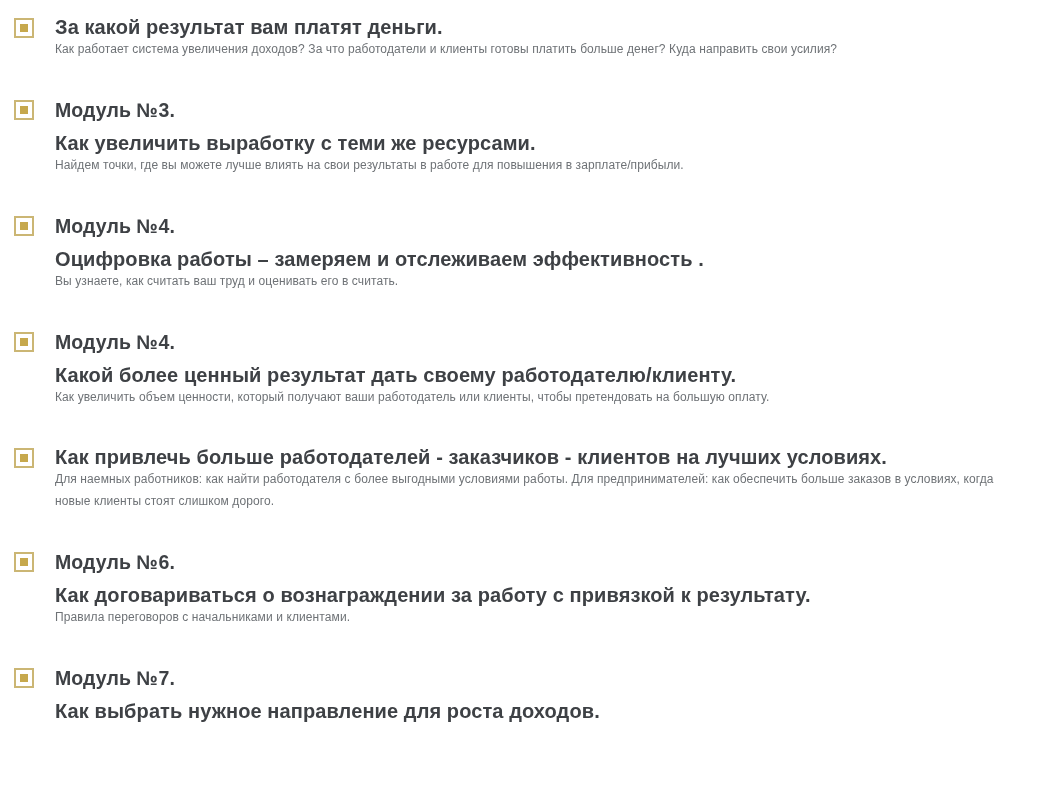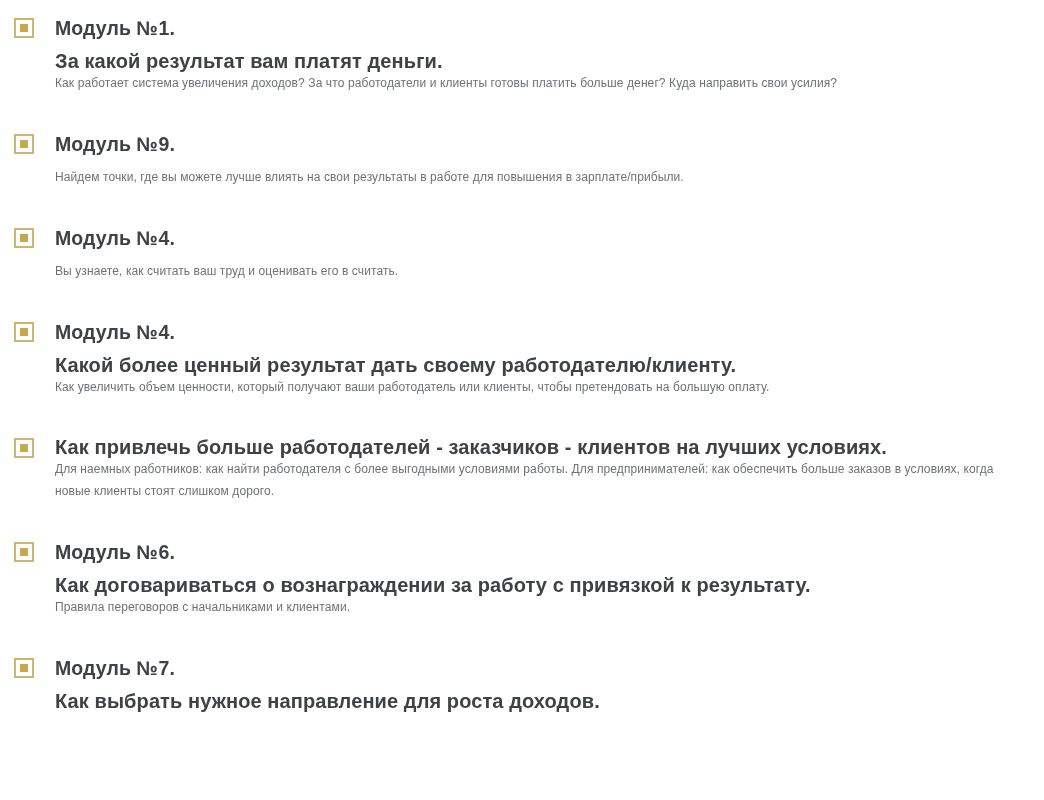--- a/index.html
+++ b/index.html
@@ -62,42 +62,43 @@
 </head>
 <body>
 
 <main class="page">
 
   <section class="module">
     <span class="bullet">
         <span class="bullet-inner"></span>
       </span>
     <div class="module-text">
-      <h2 class="module-title">Модуль №1.</h2>
       <p class="module-subtitle">За какой результат вам платят деньги.</p>
       <p class="module-desc">Как работает система увеличения доходов? За что работодатели и клиенты готовы платить больше денег? Куда направить свои усилия?</p>
     </div>
   </section>
 
   <section class="module">
     <span class="bullet">
         <span class="bullet-inner"></span>
       </span>
     <div class="module-text">
-      <h2 class="module-title">Модуль №9.</h2>
+      <h2 class="module-title">Модуль №3.</h2>
+      <p class="module-subtitle">Как увеличить выработку с теми же ресурсами.</p>
       <p class="module-desc">Найдем точки, где вы можете лучше влиять на свои результаты в работе для повышения в зарплате/прибыли.</p>
     </div>
   </section>
 
   <section class="module">
     <span class="bullet">
         <span class="bullet-inner"></span>
       </span>
     <div class="module-text">
       <h2 class="module-title">Модуль №4.</h2>
+      <p class="module-subtitle">Оцифровка работы – замеряем и отслеживаем эффективность .</p>
       <p class="module-desc">Вы узнаете, как считать ваш труд и оценивать его в считать.</p>
     </div>
   </section>
 
   <section class="module">
     <span class="bullet">
         <span class="bullet-inner"></span>
       </span>
     <div class="module-text">
       <h2 class="module-title">Модуль №4.</h2>

